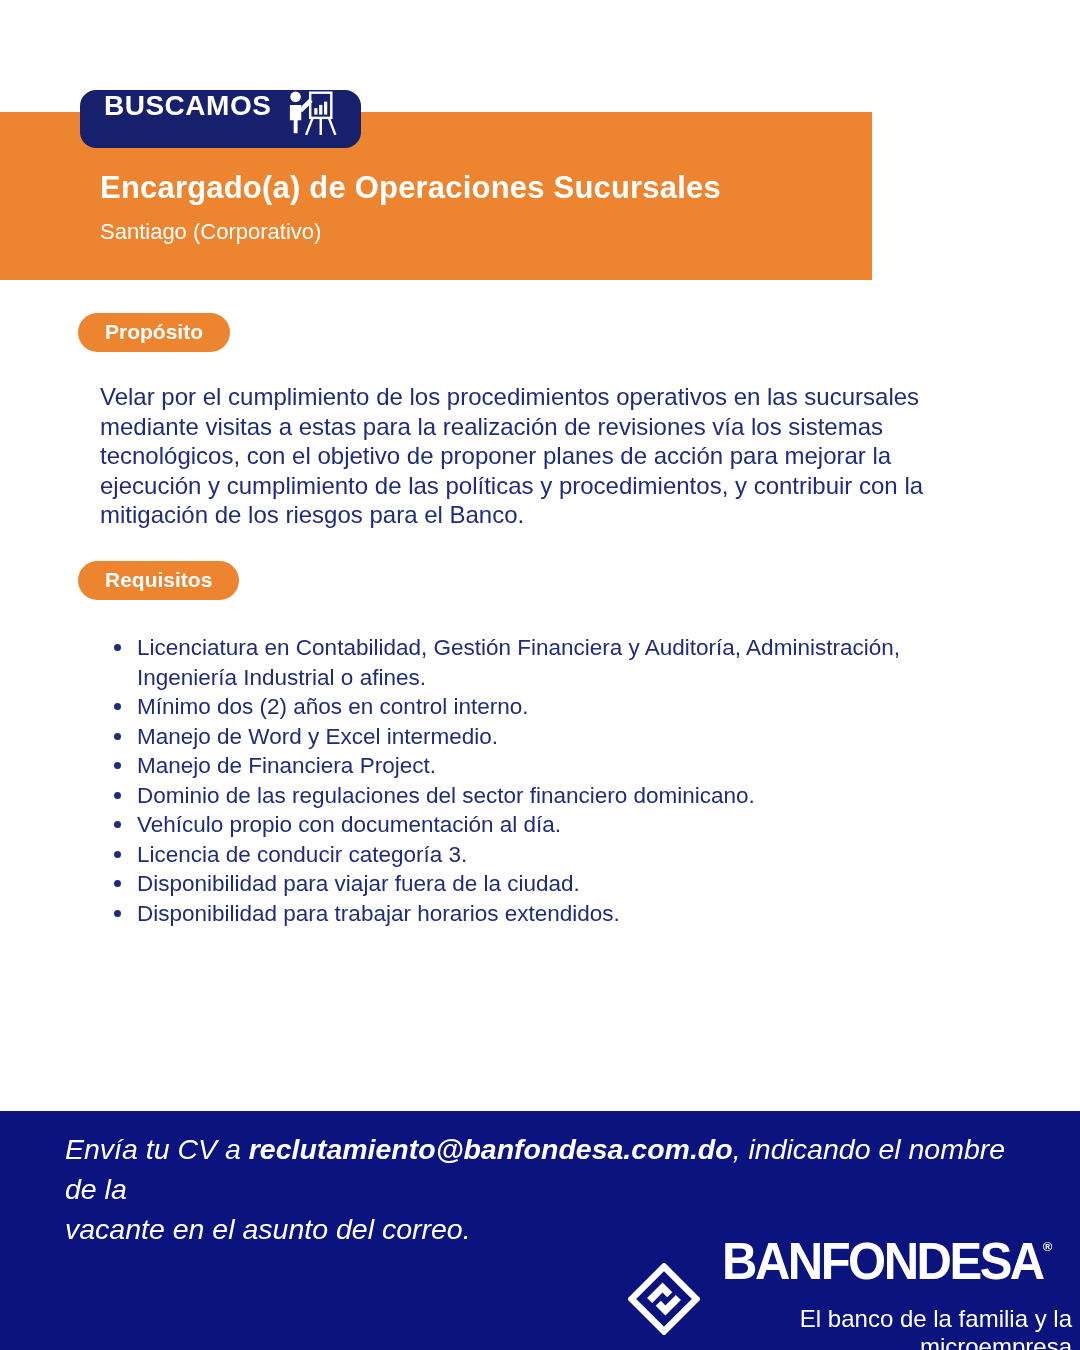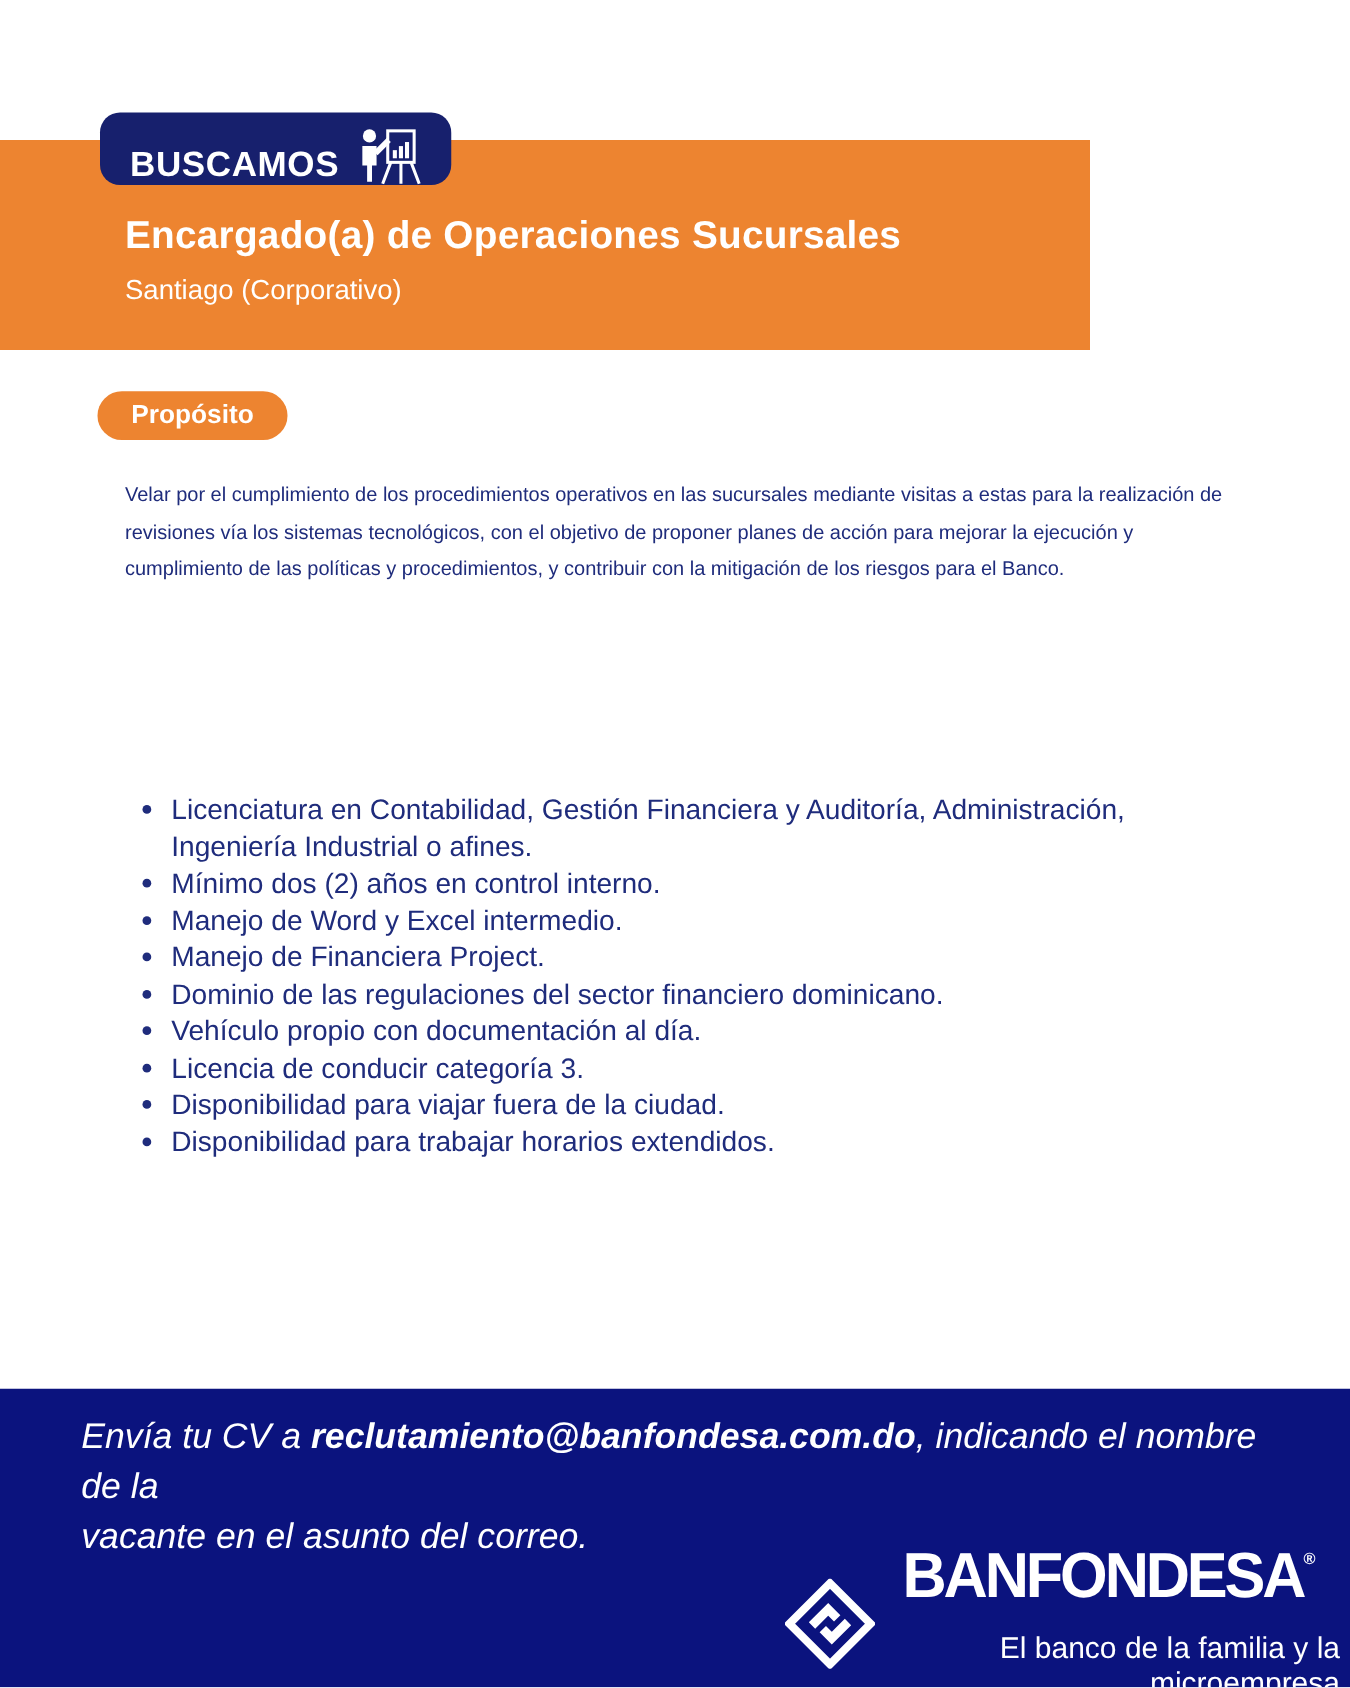--- a/index.html
+++ b/index.html
@@ -9,21 +9,21 @@
     background:#ffffff;
     overflow:hidden;
     font-family:"Liberation Sans", sans-serif;
   }
   
   .buscamos-badge{
     position:absolute;left:80px;top:90px;
     height:58px;
     background:var(--navy_badge);
     border-radius:16px;
-    display:flex;align-items:flex-end;gap:14px;
+    display:flex;align-items:flex-start;gap:14px;
     padding:0 24px;
     z-index:3;
   }
   .badge-label{
     color:#ffffff;font-size:28px;font-weight:bold;letter-spacing:.5px;
   }
   .presenter-icon{display:block;}
   
   .banner{
     position:absolute;left:0;top:112px;
@@ -48,21 +48,21 @@
     padding:7px 27px 8px 27px;
     display:inline-block;
   }
   .pill-proposito{top:313px;}
   .pill-requisitos{top:561px;}
   
   .purpose-text{
     position:absolute;left:100px;top:382px;
     width:885px;margin:0;
     color:var(--text_navy);
-    font-size:16px;line-height:29.5px;
+    font-size:24px;line-height:29.5px;
   }
   .req-list{
     position:absolute;left:100px;top:633px;
     width:830px;margin:0;padding:0;
     list-style:none;
     color:var(--text_navy);
     font-size:22.5px;line-height:29.5px;
   }
   .req-list li{position:relative;padding-left:37px;}
   .req-list li::before{
@@ -122,20 +122,21 @@
   </div>
 
   <div class="banner">
     <div class="job-title">Encargado(a) de Operaciones Sucursales</div>
     <div class="job-location">Santiago (Corporativo)</div>
   </div>
 
   <div class="pill pill-proposito">Propósito</div>
   <p class="purpose-text">Velar por el cumplimiento de los procedimientos operativos en las sucursales mediante visitas a estas para la realización de revisiones vía los sistemas tecnológicos, con el objetivo de proponer planes de acción para mejorar la ejecución y cumplimiento de las políticas y procedimientos, y contribuir con la mitigación de los riesgos para el Banco.</p>
 
+  <div class="pill pill-requisitos">Requisitos</div>
   <ul class="req-list">
     <li>Licenciatura en Contabilidad, Gestión Financiera y Auditoría, Administración, Ingeniería Industrial o afines.</li>
     <li>Mínimo dos (2) años en control interno.</li>
     <li>Manejo de Word y Excel intermedio.</li>
     <li>Manejo de Financiera Project.</li>
     <li>Dominio de las regulaciones del sector financiero dominicano.</li>
     <li>Vehículo propio con documentación al día.</li>
     <li>Licencia de conducir categoría 3.</li>
     <li>Disponibilidad para viajar fuera de la ciudad.</li>
     <li>Disponibilidad para trabajar horarios extendidos.</li>

